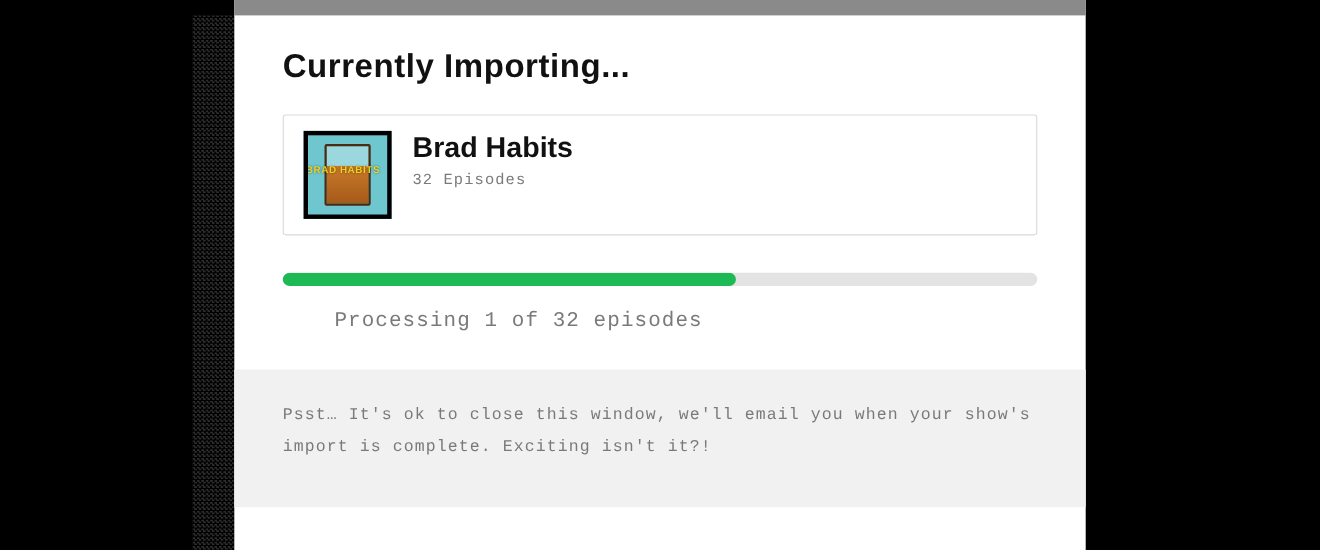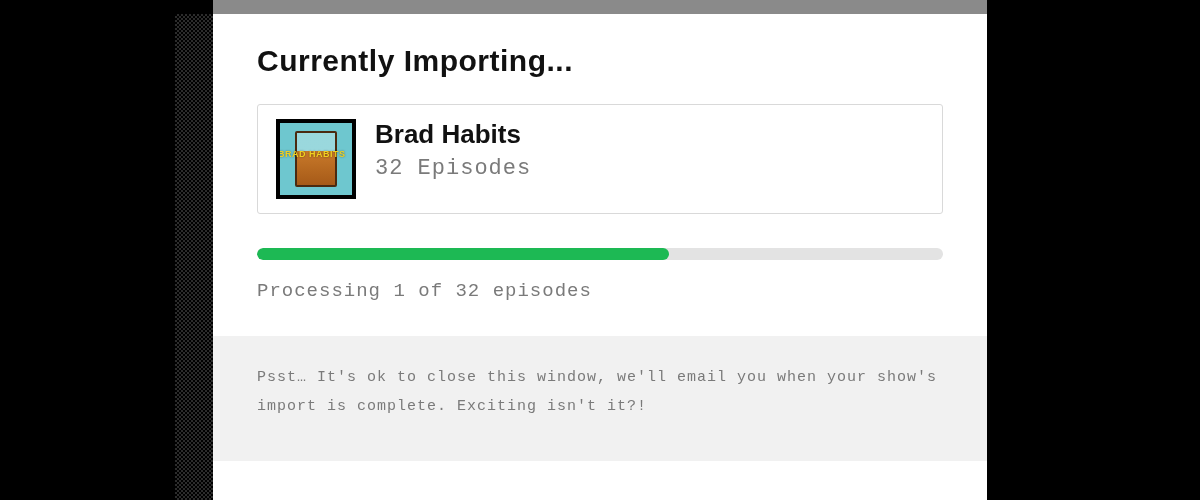--- a/index.html
+++ b/index.html
@@ -101,21 +101,21 @@
 
   .show-meta { display: flex; flex-direction: column; gap: 6px; }
   .show-title {
     font-family: Arial, Helvetica, sans-serif;
     font-weight: 800;
     font-size: 26px;
     color: #111;
   }
   .show-sub {
     font-family: "Courier New", Courier, monospace;
-    font-size: 22px;
+    font-size: 14px;
     color: #7a7a7a;
     letter-spacing: 1px;
   }
 
   .progress-track {
     width: 100%;
     height: 12px;
     background: #e3e3e3;
     border-radius: 6px;
     overflow: hidden;
@@ -127,20 +127,21 @@
     width: 60%;
     border-radius: 6px;
   }
 
   .progress-text {
     font-family: "Courier New", Courier, monospace;
     font-size: 19px;
     color: #7a7a7a;
     letter-spacing: 1px;
     margin-bottom: 34px;
+    margin-left: 47px;
   }
 
   .footer-note {
     margin: 0 -44px;
     padding: 28px 44px 40px 44px;
     background: #f1f1f1;
     font-family: "Courier New", Courier, monospace;
     font-size: 15px;
     color: #7a7a7a;
     letter-spacing: 1px;

